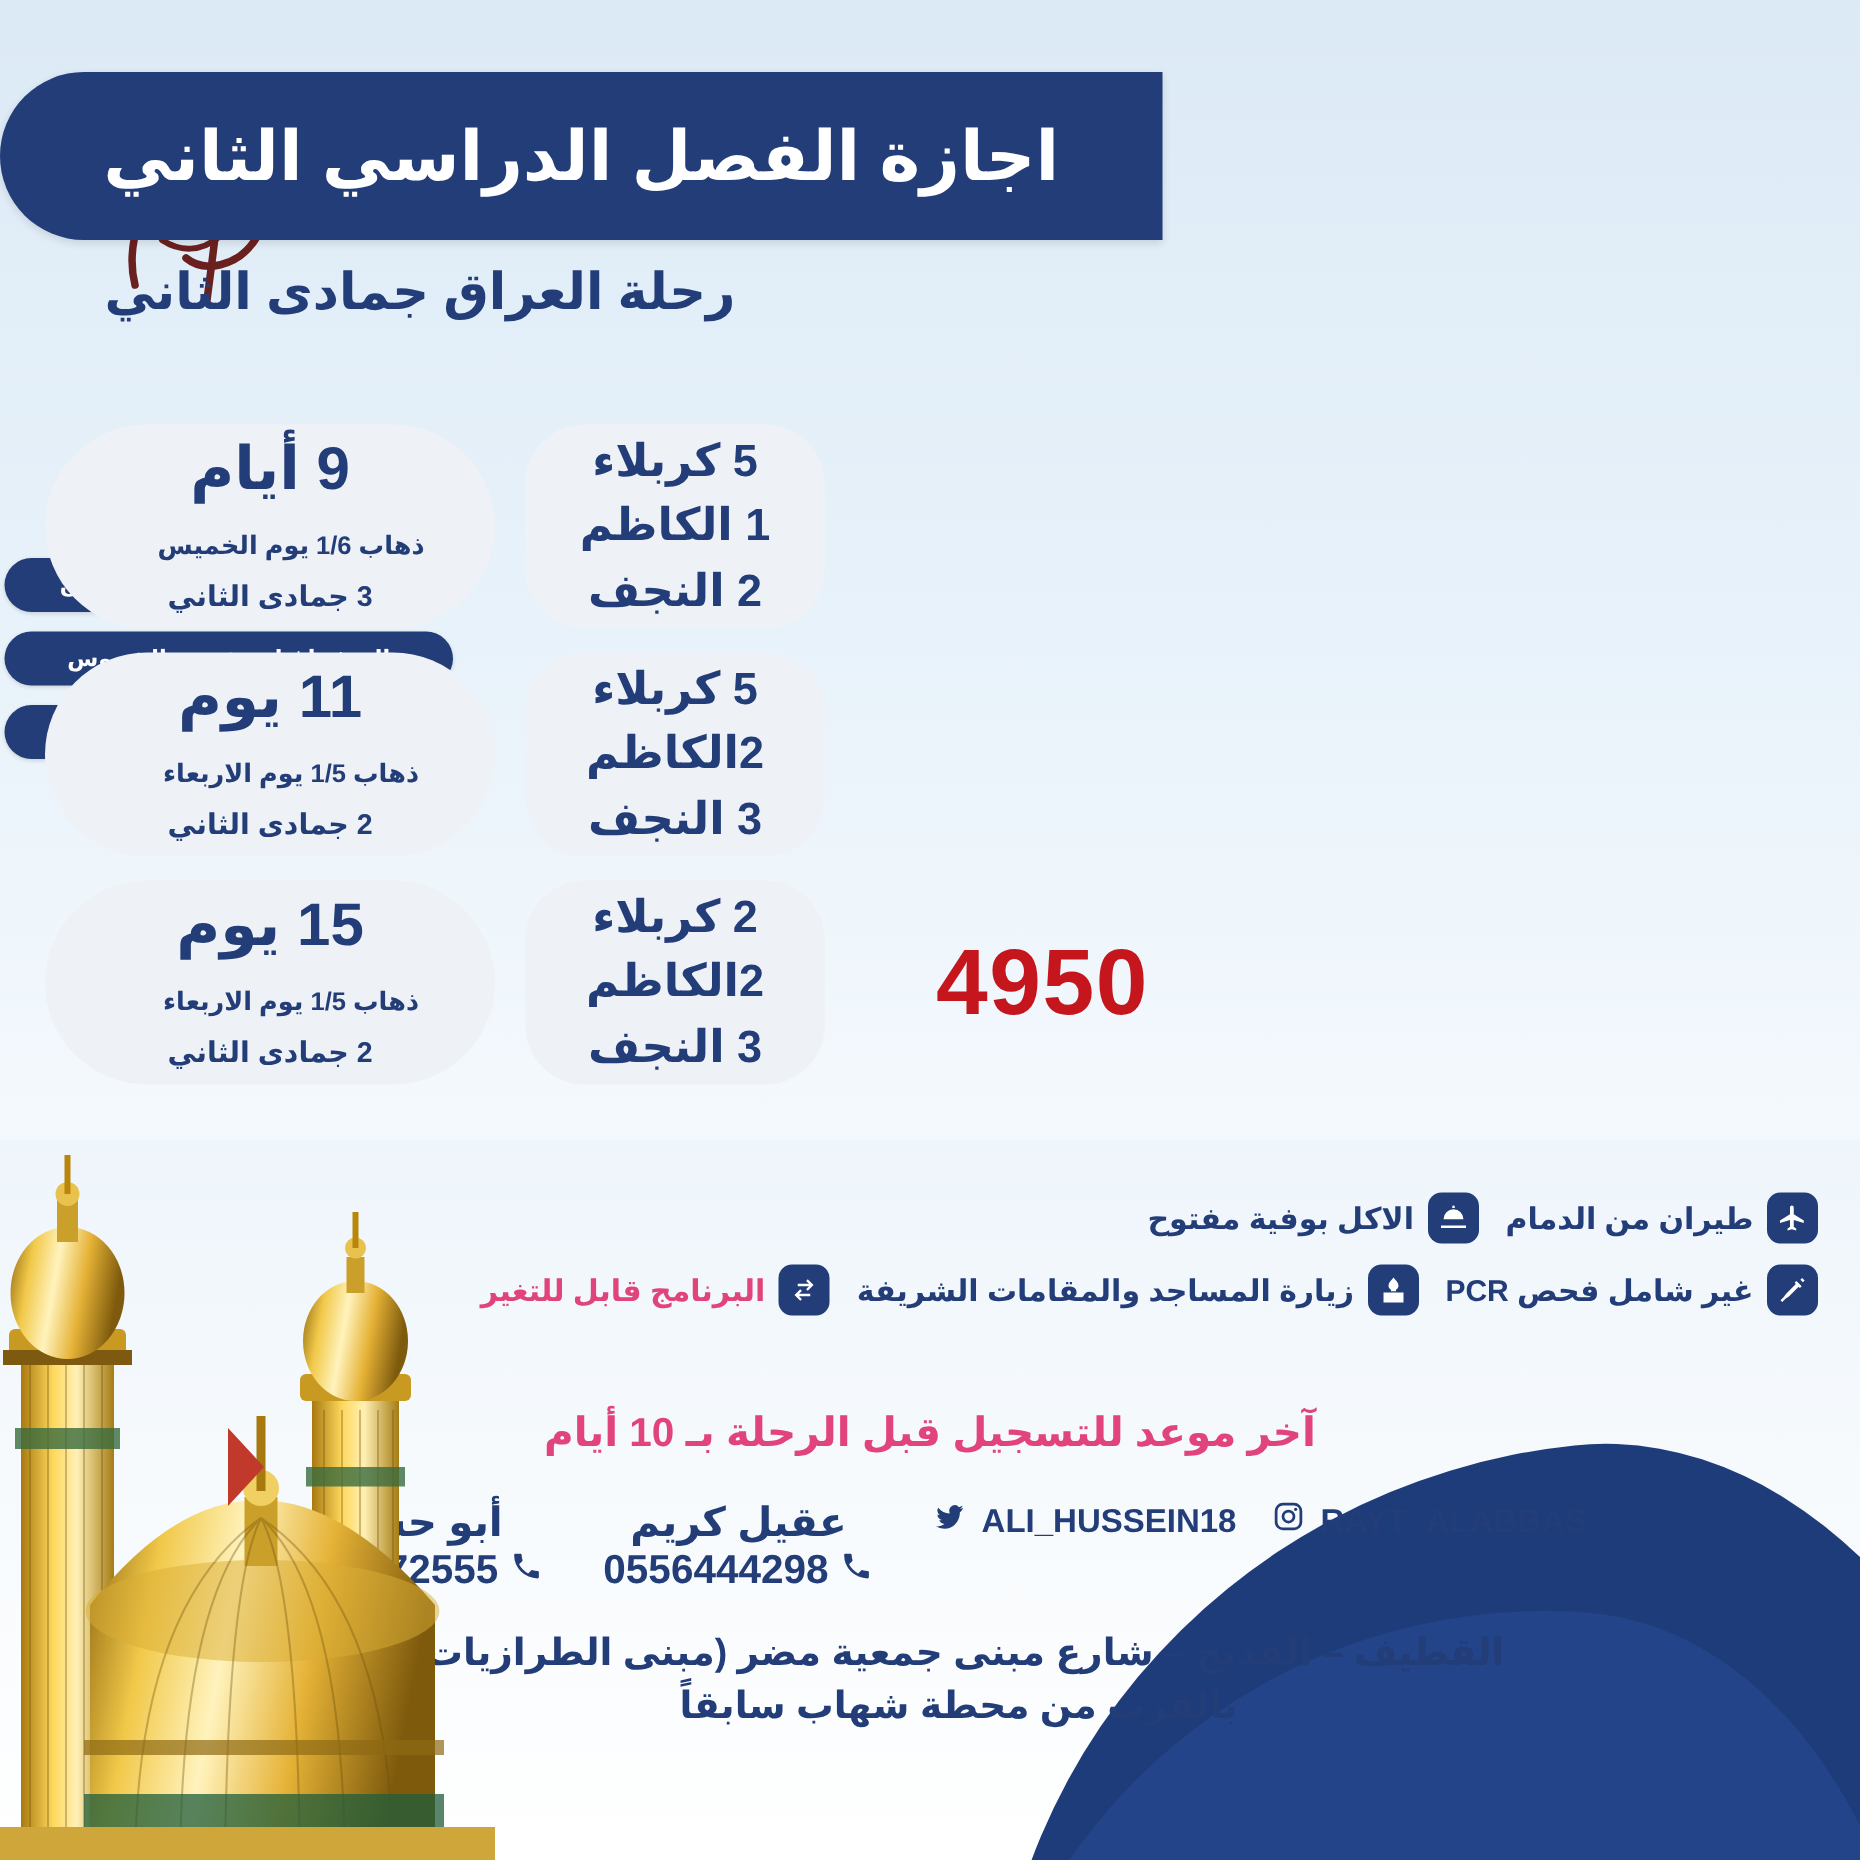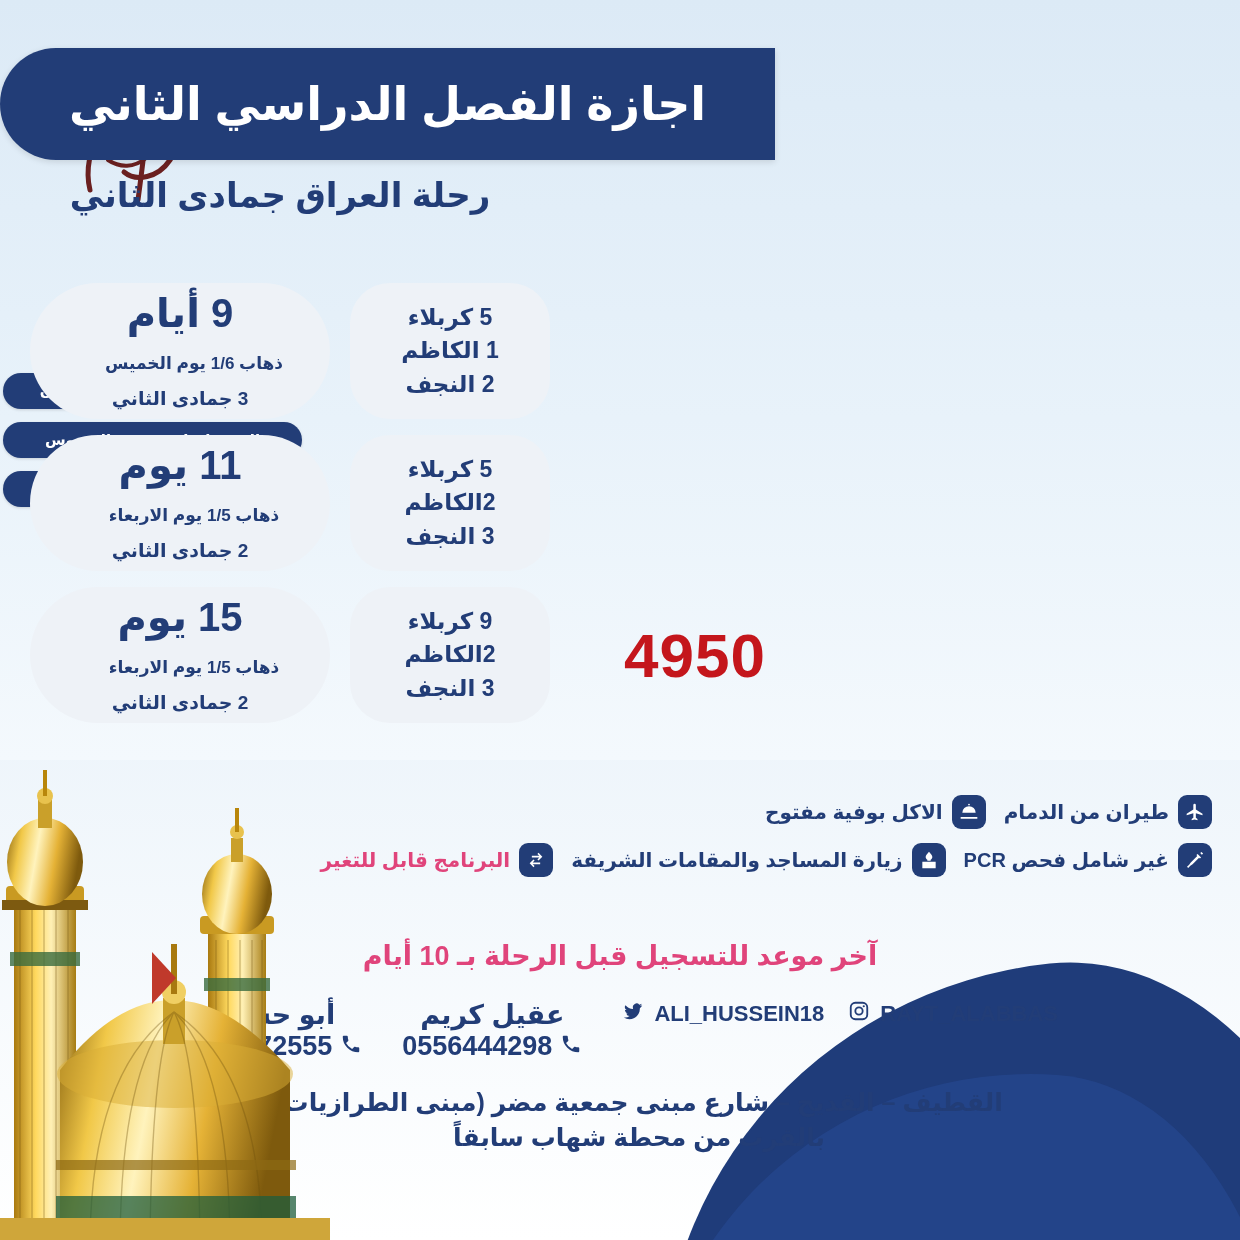--- a/index.html
+++ b/index.html
@@ -66,21 +66,21 @@
     color:#223d77;
     gap:13px;
   }
   .pill-days .d{font-size:40px;font-weight:bold;line-height:1.05;}
   .pill-days .m1{font-size:17px;font-weight:bold;margin-top:6px;line-height:1.25;margin-left:28px;}
   .pill-days .m2{font-size:19px;font-weight:bold;line-height:1.25;}
   .pill-nights{
     position:absolute;right:690px;top:8px;width:200px;height:136px;
     background:#eef2f7;border-radius:40px;
     display:flex;flex-direction:column;align-items:center;justify-content:center;
-    color:#223d77;font-size:23px;font-weight:bold;line-height:1.45;
+    color:#223d77;font-size:30px;font-weight:bold;line-height:1.45;
   }
   .price{
     position:absolute;right:420px;top:8px;width:250px;height:136px;
     display:flex;align-items:center;justify-content:center;
     color:#c4161c;font-size:62px;font-weight:bold;letter-spacing:1px;
   }
   
   .hotels{position:absolute;right:1010px;top:318px;width:215px;}
   .hotels-title{
     text-align:center;color:#223d77;font-size:31px;font-weight:bold;margin-bottom:18px;
@@ -196,21 +196,21 @@
       </div>
     </div>
 
     <div class="row">
       <div class="pill-days">
         <div class="d">15 يوم</div>
         <div class="m1">ذهاب 1/5 يوم الاربعاء</div>
         <div class="m2">2 جمادى الثاني</div>
       </div>
       <div class="pill-nights">
-        <div>9 كربلاء</div>
+        <div>2 كربلاء</div>
         <div>2الكاظم</div>
         <div>3 النجف</div>
       </div>
       <div class="price">4950</div>
     </div>
 
   </div>
 
   <div class="features">
     <div class="frow">

